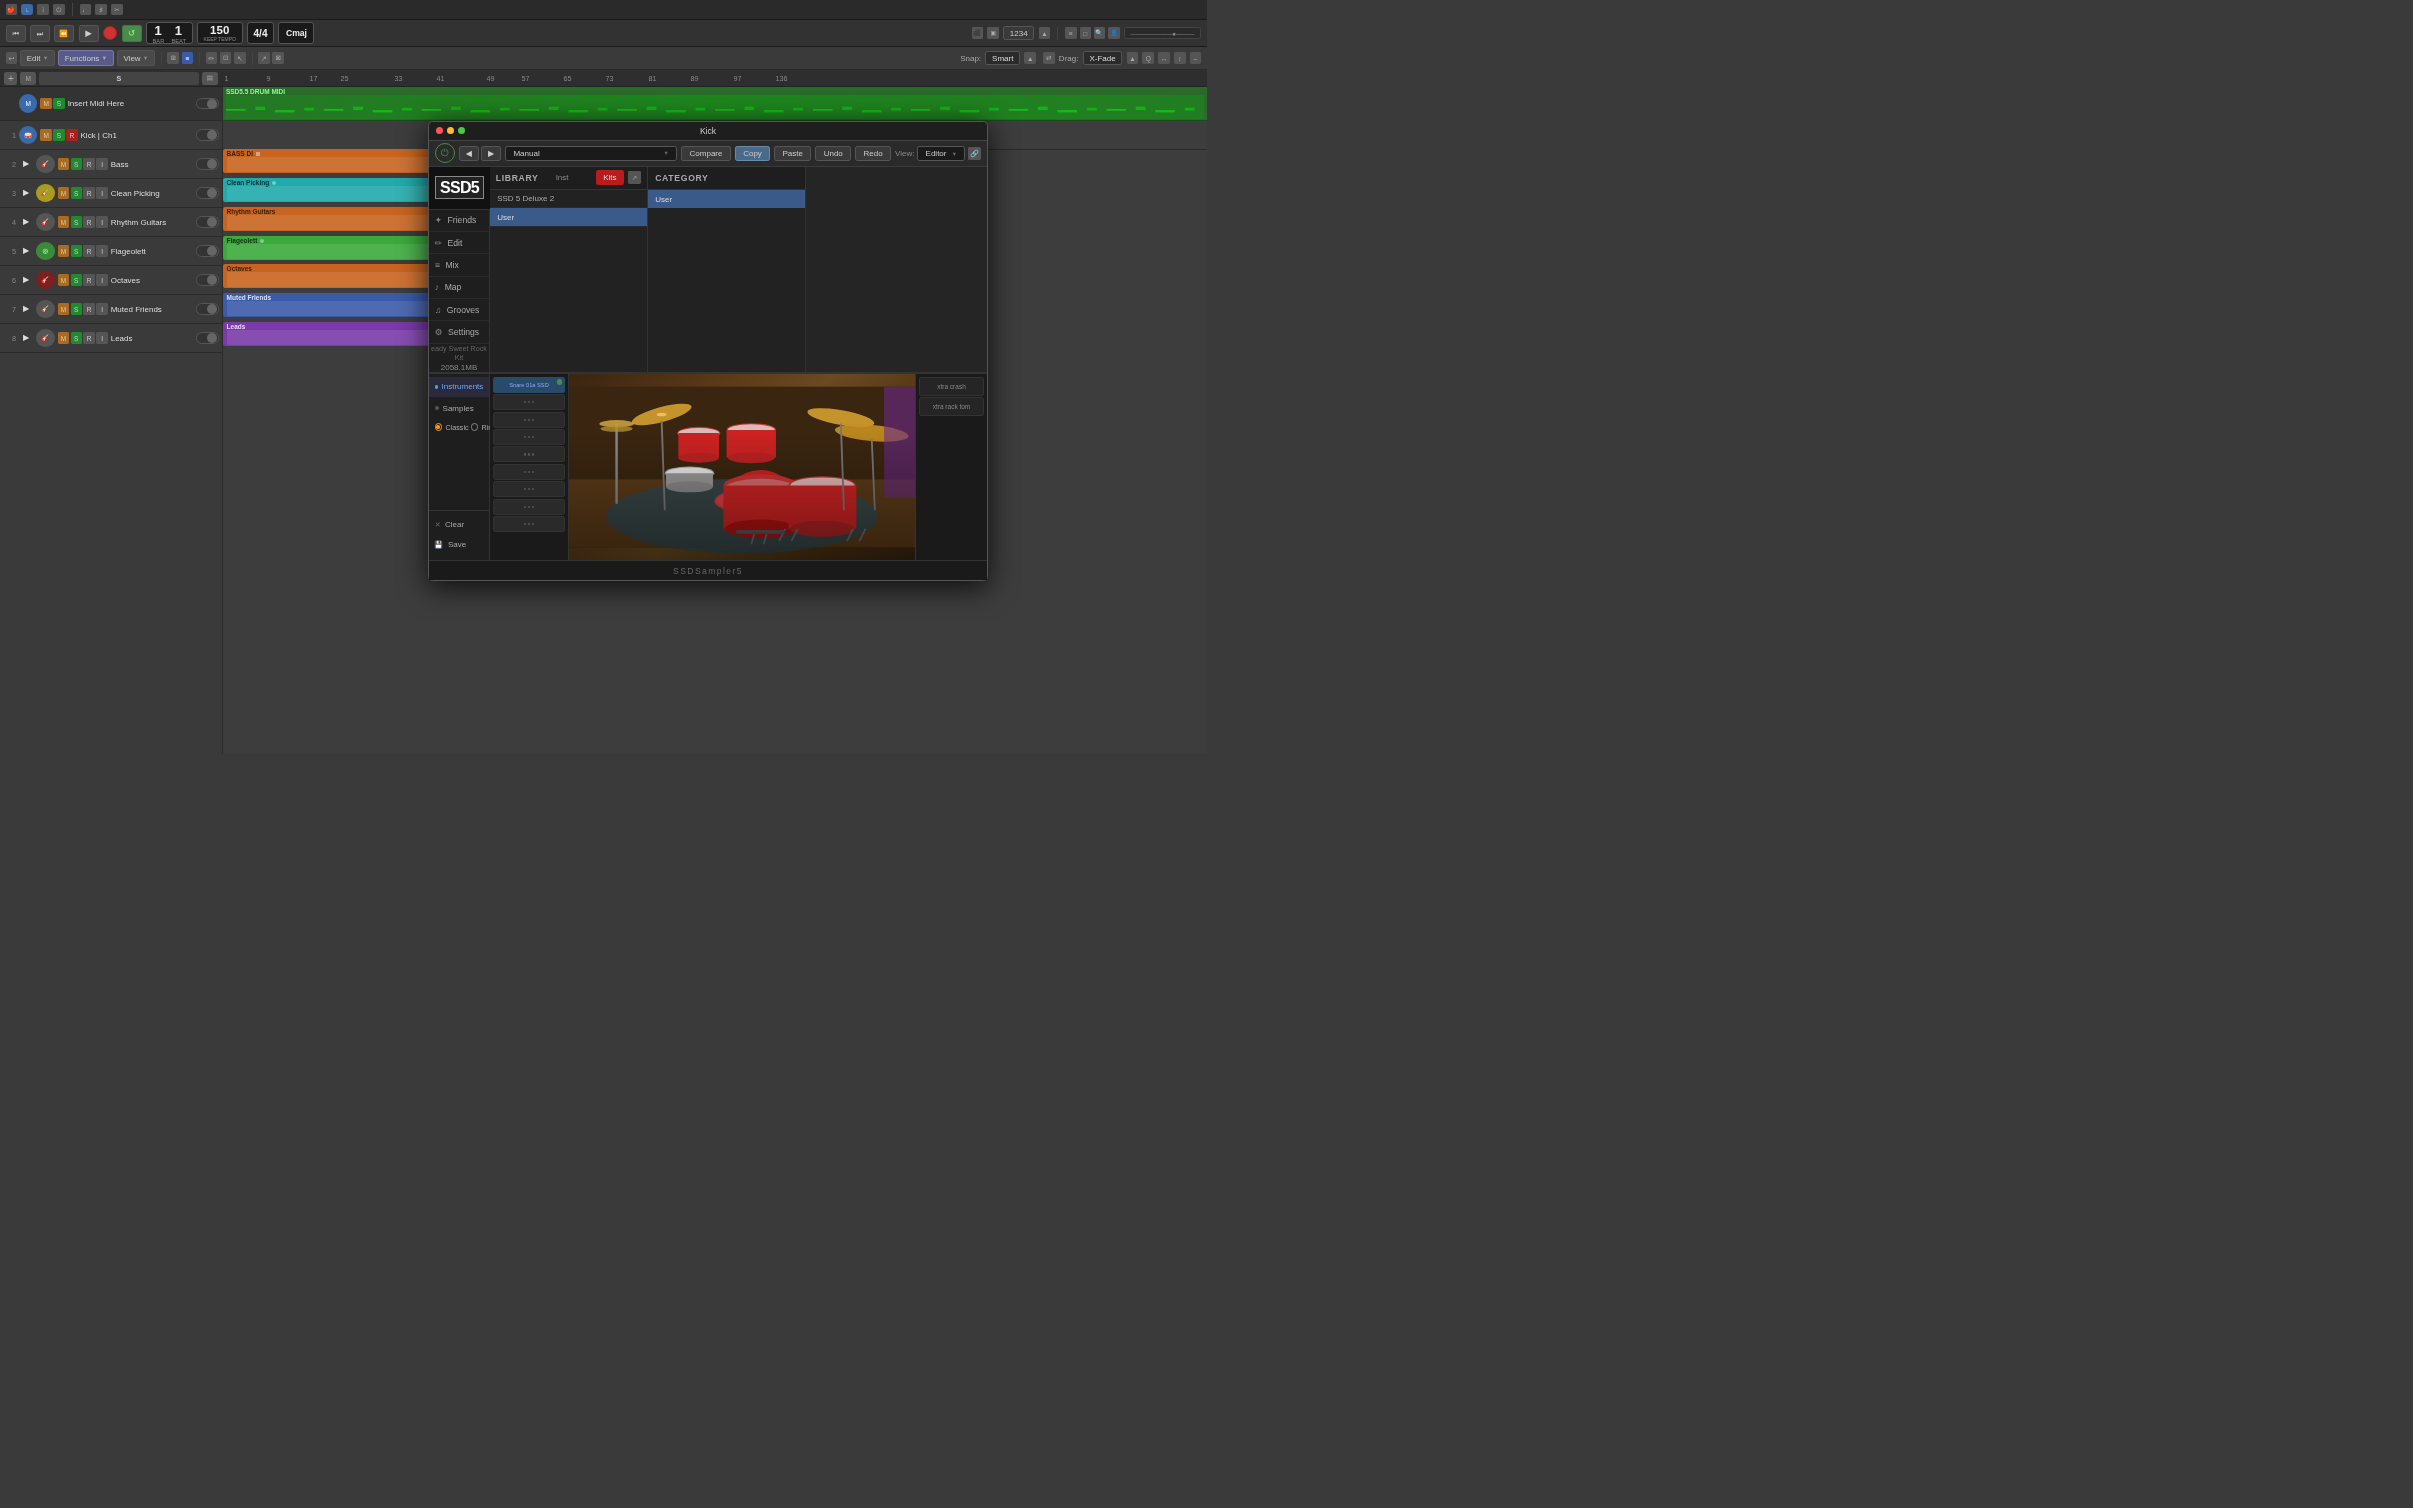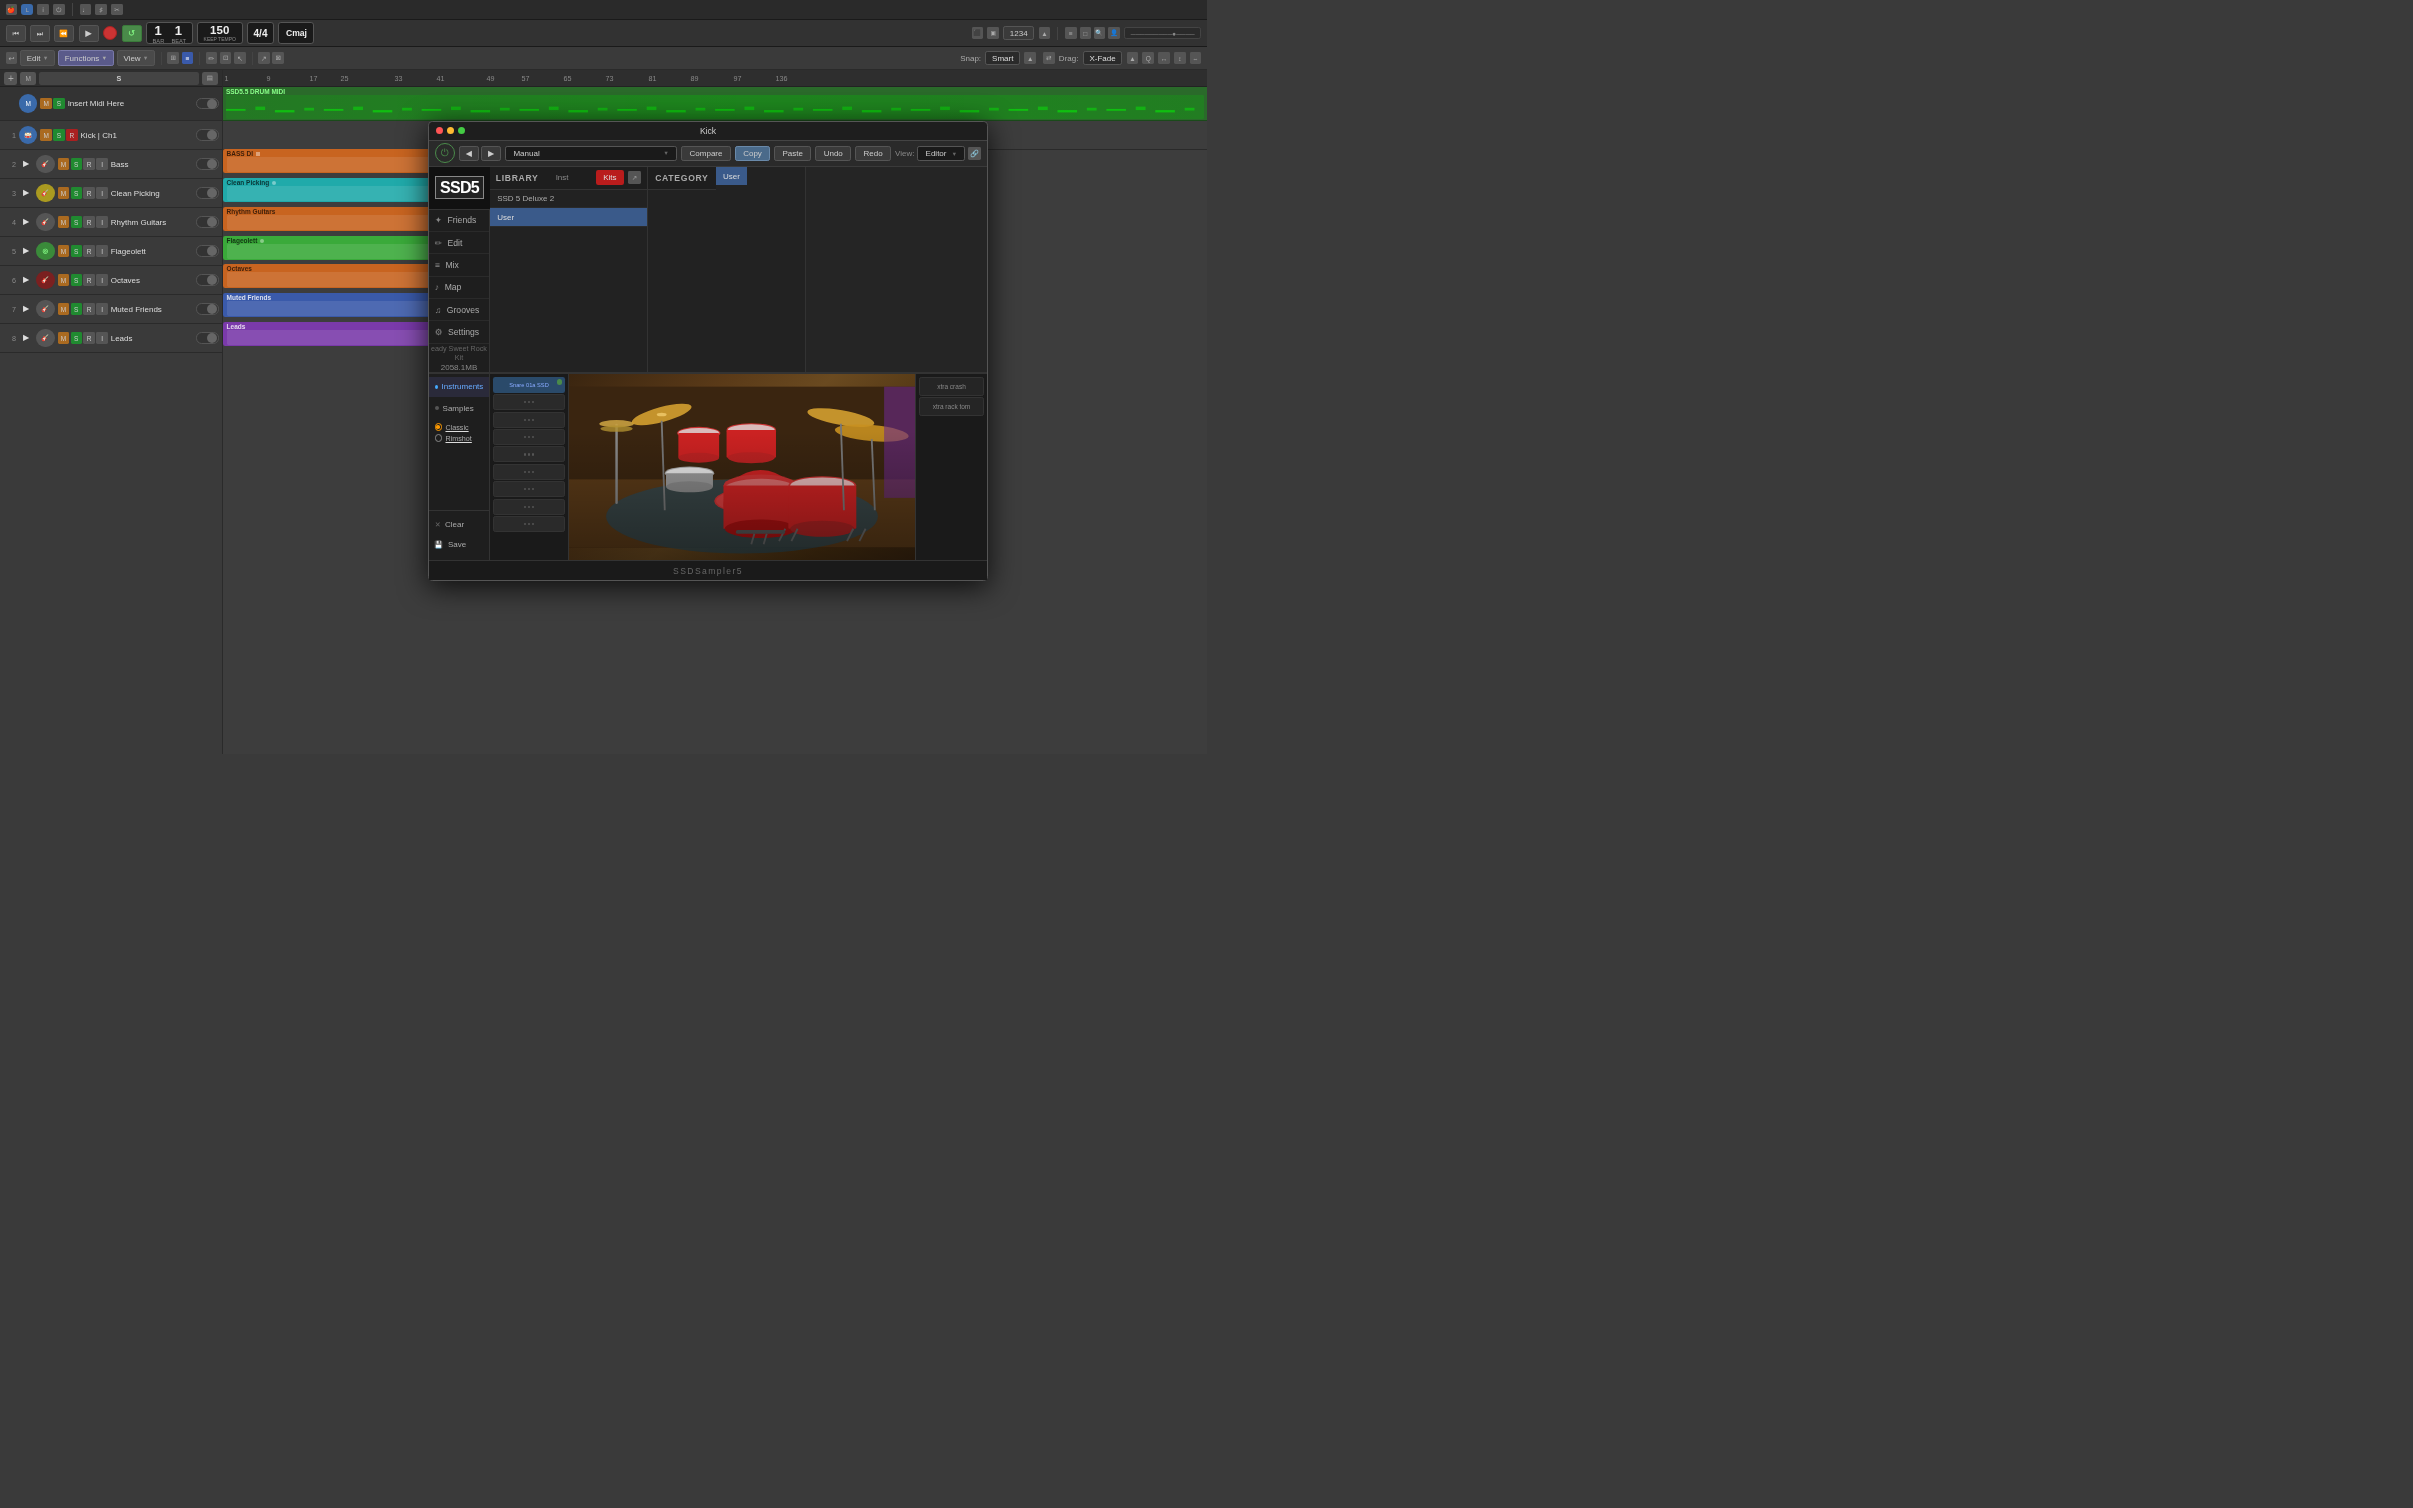--- a/index.html
+++ b/index.html
@@ -483,21 +483,21 @@
       background: #3a5a8a;
       color: #ddd;
     }
 
     
     .category-panel {
       width: 158px;
       background: #222;
       border-right: 0.7px solid #333;
       display: flex;
-      flex-direction: row;
+      flex-direction: column;
     }
     .category-header {
       height: 23px;
       background: #1e1e1e;
       border-bottom: 0.7px solid #333;
       display: flex;
       align-items: center;
       padding: 0 7.2px;
       font-size: 8.6px;
       color: #aaa;
@@ -691,24 +691,23 @@
       align-items: center;
       justify-content: center;
       font-size: 8.6px;
       color: #666;
       letter-spacing: 1.4px;
     }
 
     
     .radio-group {
       display: flex;
-      flex-direction: column;
+      flex-direction: row;
       gap: 2px;
       padding: 2.9px 5.7px;
-      text-decoration: underline;
     }
     .radio-item {
       display: flex;
       align-items: center;
       gap: 3.6px;
       font-size: 7.2px;
       color: #aaa;
     }
     .radio-dot {
       width: 7.2px; height: 7.2px;

